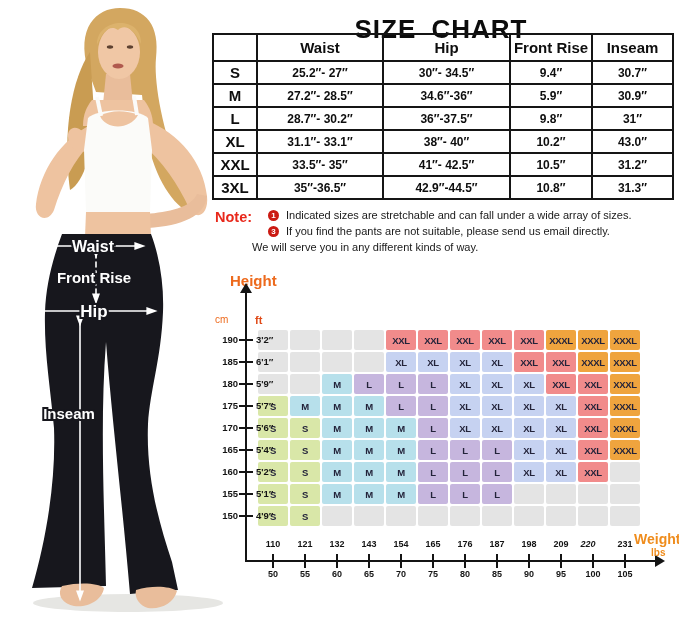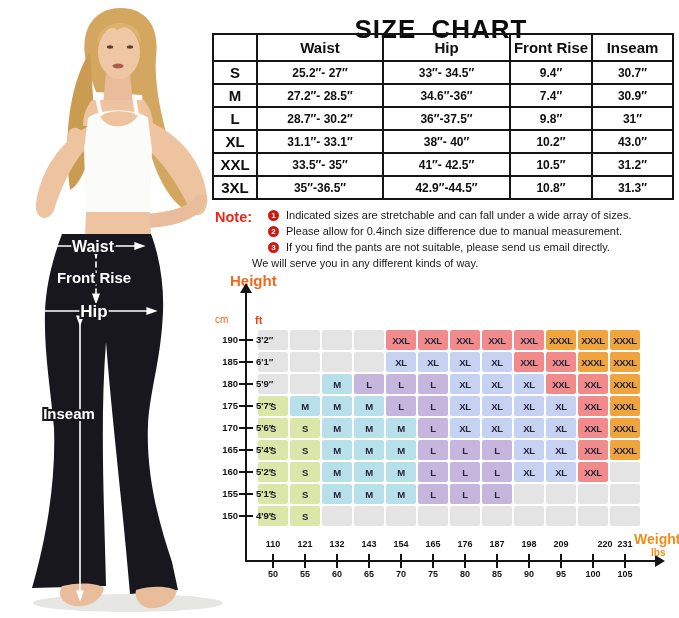--- a/index.html
+++ b/index.html
@@ -135,29 +135,29 @@
         <th>Waist</th>
         <th>Hip</th>
         <th>Front Rise</th>
         <th>Inseam</th>
       </tr>
     </thead>
     <tbody>
         <tr>
           <td class="size-col">S</td>
           <td>25.2″- 27″</td>
-          <td>33″- 34.5″</td>
+          <td>30″- 34.5″</td>
           <td>9.4″</td>
           <td>30.7″</td>
         </tr>
         <tr>
           <td class="size-col">M</td>
           <td>27.2″- 28.5″</td>
           <td>34.6″-36″</td>
-          <td>7.4″</td>
+          <td>5.9″</td>
           <td>30.9″</td>
         </tr>
         <tr>
           <td class="size-col">L</td>
           <td>28.7″- 30.2″</td>
           <td>36″-37.5″</td>
           <td>9.8″</td>
           <td>31″</td>
         </tr>
         <tr>
@@ -181,21 +181,20 @@
           <td>10.8″</td>
           <td>31.3″</td>
         </tr>
       </tbody>
   </table>
 
   <div class="abs note">
     <div class="note-label">Note:</div>
     <div>
         <div class="note-item"><span class="bullet">1</span><span class="note-text">Indicated sizes are stretchable and can fall under a wide array of sizes.</span></div>
-        <div class="note-item"><span class="bullet">2</span><span class="note-text">Please allow for 0.4inch size difference due to manual measurement.</span></div>
         <div class="note-item"><span class="bullet">3</span><span class="note-text">If you find the pants are not suitable, please send us email directly.</span></div>
         <div class="note-item cont">We will serve you in any different kinds of way.</div>
       </div>
   </div>
 
   <div class="abs chart">
     <div class="ylabel">Height</div>
     <div class="vaxis"></div>
     <div class="vaxis-arrow"></div>
     <div class="haxis"></div>
@@ -366,20 +365,20 @@
       <div class="xtick" style="left: 286px;"></div>
       <div class="xlbs" style="left: 271px;">187</div>
       <div class="xkgs" style="left: 271px;">85</div>
       <div class="xtick" style="left: 318px;"></div>
       <div class="xlbs" style="left: 303px;">198</div>
       <div class="xkgs" style="left: 303px;">90</div>
       <div class="xtick" style="left: 350px;"></div>
       <div class="xlbs" style="left: 335px;">209</div>
       <div class="xkgs" style="left: 335px;">95</div>
       <div class="xtick" style="left: 382px;"></div>
-      <div class="xlbs" style="left: 379px;">220</div>
+      <div class="xlbs" style="left: 362px; font-style: italic;">220</div>
       <div class="xkgs" style="left: 367px;">100</div>
       <div class="xtick" style="left: 414px;"></div>
       <div class="xlbs" style="left: 399px;">231</div>
       <div class="xkgs" style="left: 399px;">105</div>
     </div>
 
 </div>
 
 </body></html>

